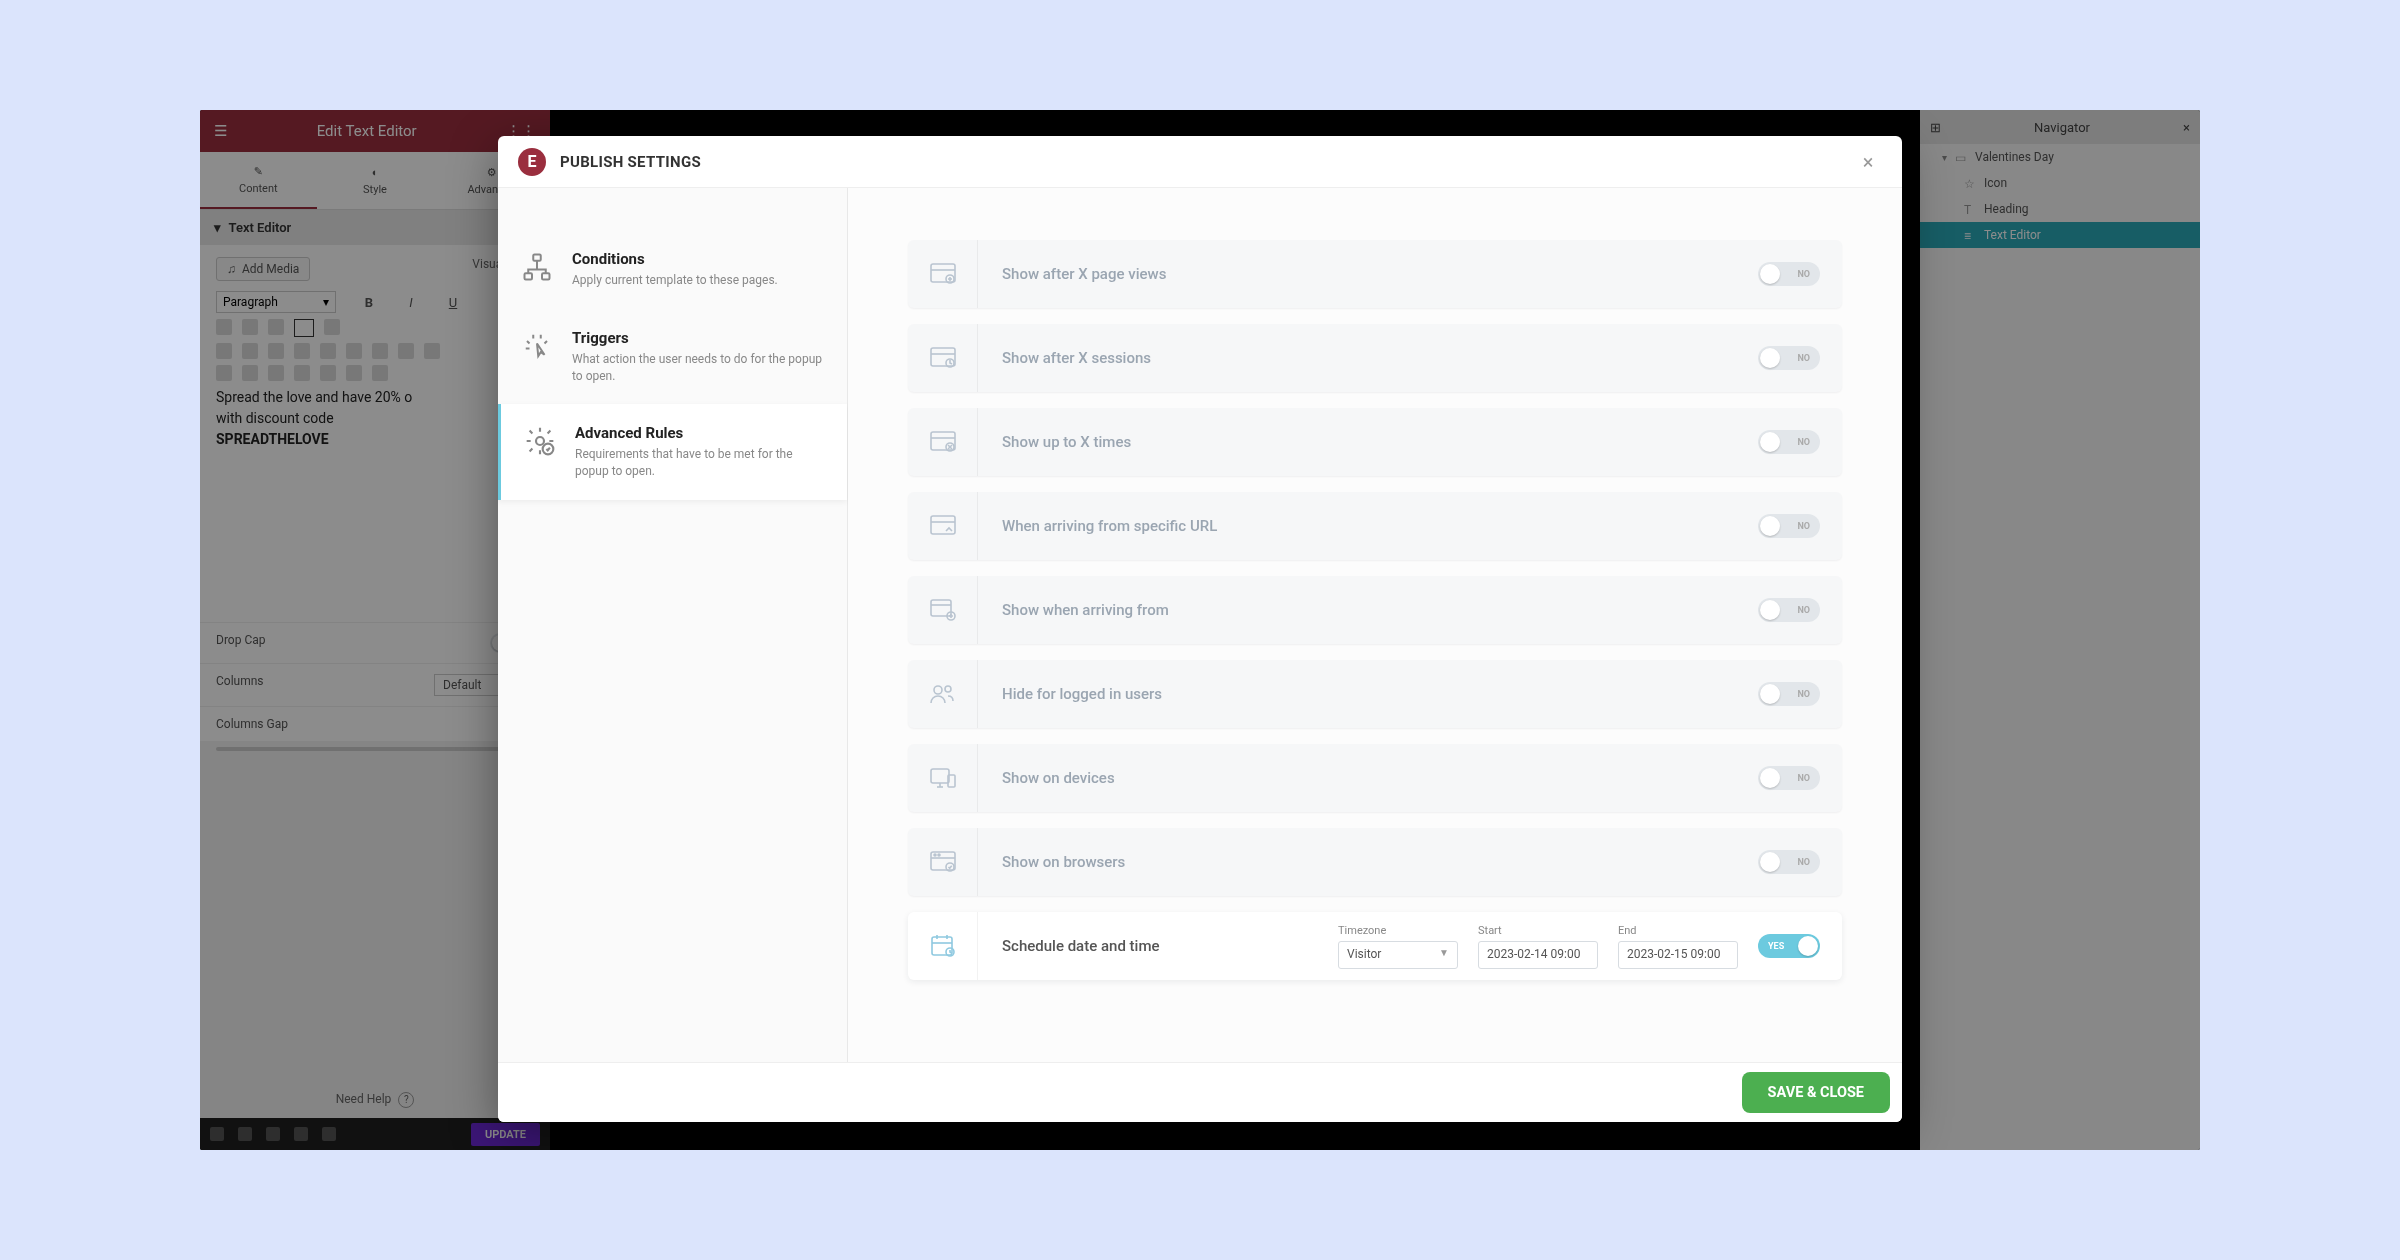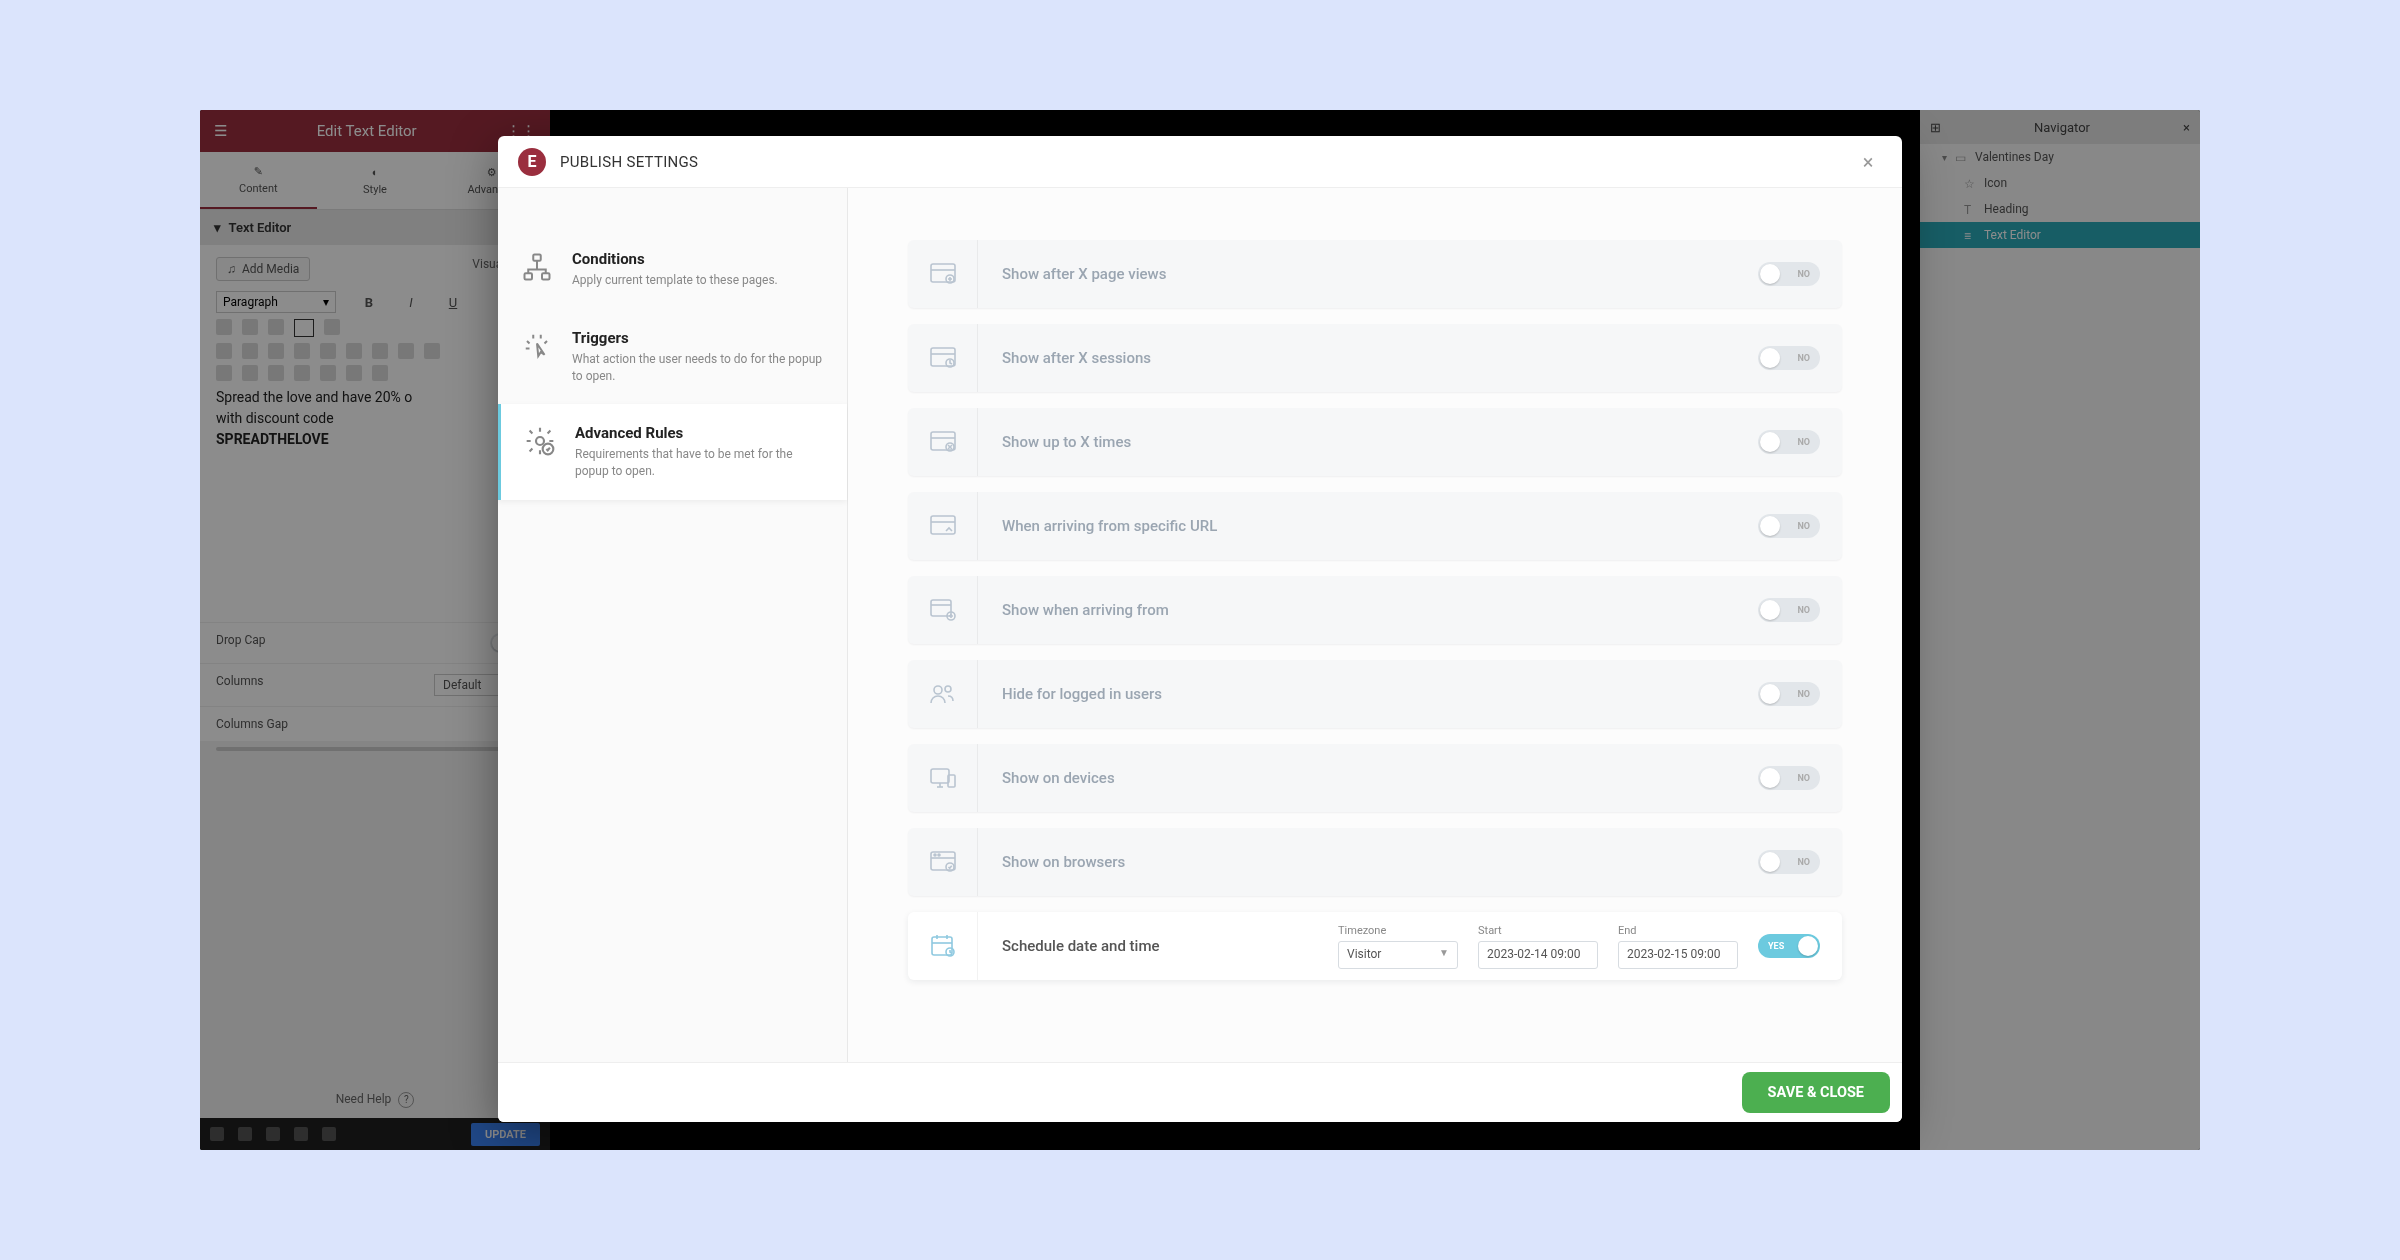--- a/index.html
+++ b/index.html
@@ -28,36 +28,36 @@
 .color-sw{width:20px;height:18px;border:1px solid #333;background:#fff}
 .editor-text{margin-top:0;font-size:14px;color:#222;line-height:1.5}
 .editor-text b{font-weight:700}
 .opt-row{display:flex;justify-content:space-between;align-items:flex-start;padding:10px 16px;font-size:12px;color:#555;background:#fff;border-top:1px solid #eee}
 .sel-def{border:1px solid #ccc;padding:3px 8px;font-size:12px;background:#fff;width:100px}
 .slider-bar{height:4px;background:#ccc;margin:6px 16px;border-radius:2px}
 .ep-foot{position:absolute;bottom:32px;left:0;right:0;text-align:center;font-size:12px;color:#666;padding:10px}
 .ep-foot .q{display:inline-block;width:16px;height:16px;border:1px solid #999;border-radius:50%;text-align:center;line-height:14px;margin-left:4px;font-size:10px}
 .ep-bottom{position:absolute;bottom:0;left:0;right:0;height:32px;background:#1f1f1f;display:flex;align-items:center;gap:14px;padding:0 10px}
 .ep-bic{width:14px;height:14px;background:#888;opacity:.5;border-radius:2px}
-.update-btn{margin-left:auto;background:#3b82f6;color:#fff;font-size:11px;font-weight:600;padding:5px 14px;border-radius:2px}
+.update-btn{margin-left:auto;background:#6d28d9;color:#fff;font-size:11px;font-weight:600;padding:5px 14px;border-radius:2px}
 
 .nav-panel{position:absolute;right:0;top:0;width:280px;height:100%;background:#f7f7f7}
 .nav-head{height:34px;background:#e4e4e4;display:flex;align-items:center;justify-content:space-between;padding:0 10px;font-size:13px;color:#444}
 .nav-item{display:flex;align-items:center;gap:8px;padding:6px 12px;font-size:12px;color:#555}
 .nav-item.lev1{padding-left:22px}
 .nav-item.lev2{padding-left:44px}
 .nav-item.sel{background:#2aa9b8;color:#fff}
 .nav-ic{width:12px;height:12px;display:inline-block;opacity:.6}
 .nav-caret{font-size:10px;color:#888}
 
 .overlay{position:absolute;inset:0;display:flex;align-items:flex-start;justify-content:center;padding-top:26px}
 .modal{width:1404px;height:986px;background:#fff;border-radius:6px;box-shadow:0 12px 48px rgba(0,0,0,.4);display:flex;flex-direction:column;overflow:hidden}
 .m-head{height:52px;display:flex;align-items:center;padding:0 20px;border-bottom:1px solid #eee}
 .logo{width:28px;height:28px;border-radius:50%;background:#9a2e3e;color:#fff;display:flex;align-items:center;justify-content:center;font-size:16px;font-weight:700;margin-right:14px}
-.m-title{font-size:15px;font-weight:400;color:#333;letter-spacing:.3px}
+.m-title{font-size:15px;font-weight:700;color:#333;letter-spacing:.3px}
 .m-close{margin-left:auto;width:28px;height:28px;display:flex;align-items:center;justify-content:center;color:#999;font-size:20px;cursor:pointer}
 .m-body{flex:1;display:flex;min-height:0}
 .m-side{width:350px;background:#fafafa;border-right:1px solid #e8e8e8;padding-top:42px}
 .side-item{display:flex;gap:18px;padding:20px 22px;cursor:pointer}
 .side-item.active{background:#fff;border-left:4px solid#6ccadf;margin-left:-1px;box-shadow:0 2px 6px rgba(0,0,0,.06)}
 .side-ic{width:34px;height:34px;flex-shrink:0;display:flex;align-items:center;justify-content:center;color:#888}
 .side-txt h4{font-size:15px;font-weight:700;color:#222;margin-bottom:4px}
 .side-txt p{font-size:12px;color:#888;line-height:1.4}
 .m-main{flex:1;overflow-y:auto;padding:52px 60px;background:#fcfcfc}
 .rule{background:#f6f7f8;border-radius:6px;margin-bottom:16px;display:flex;align-items:center;min-height:68px;box-shadow:0 1px 2px rgba(31,35,46,.06)}

